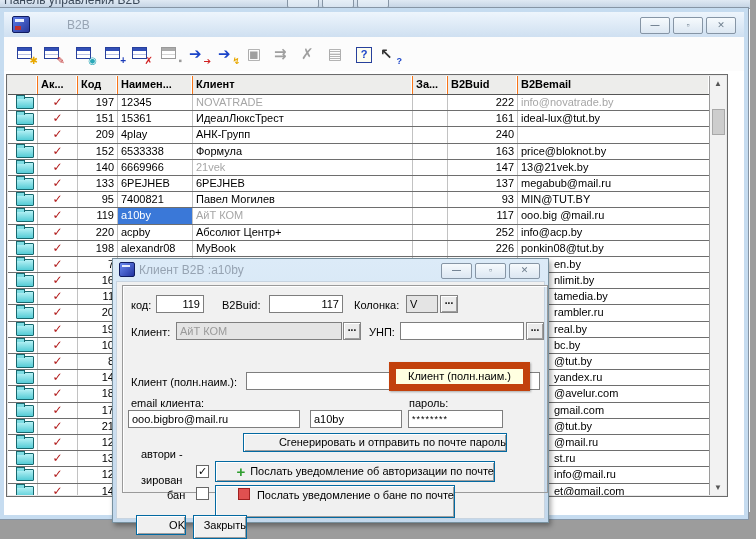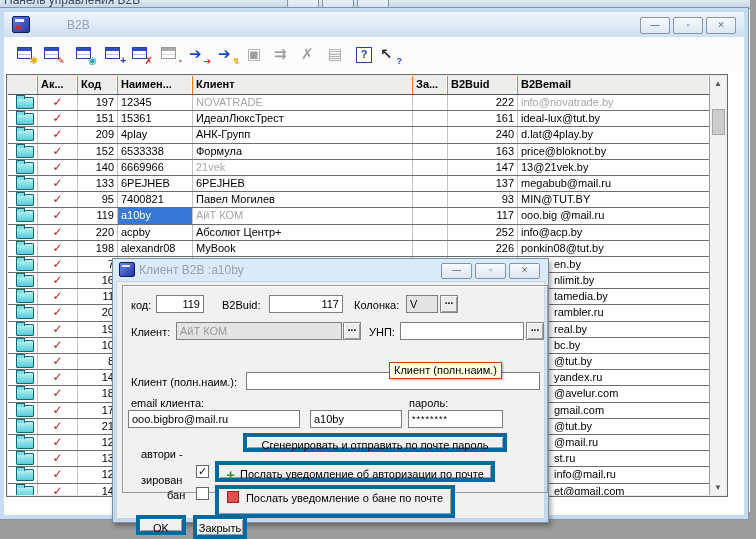--- a/index.html
+++ b/index.html
@@ -89,31 +89,31 @@
     border:1px solid #9a9a9a;box-shadow:1px 1px 0 #fff inset;}
   .lbl{position:absolute;white-space:nowrap;}
   .fld{position:absolute;height:18px;background:#fff;border:1px solid #7e7e7e;box-sizing:border-box;
     padding:2px 3px;line-height:13px;white-space:nowrap;overflow:hidden;}
   .fld.num{text-align:right;}
   .fld.disabled{background:#e4e4e4;}
   .fld.gray-text{color:#9a9a9a;}
   .dots{position:absolute;width:18px;height:18px;background:#ececec;border:1px solid #858585;
     box-shadow:inset 1px 1px 0 #fff, inset -1px -1px 0 #9e9e9e;
     text-align:center;line-height:10px;font-weight:bold;font-size:10px;box-sizing:border-box;}
-  .btn{position:absolute;background:#f0f0f0;border:4px solid #0369a1;
+  .btn{position:absolute;background:#f0f0f0;border:1px solid #0369a1;
     box-shadow:inset 1px 1px 0 #fff, inset -1px -1px 0 #9e9e9e;
-    text-align:center;font-size:11px;box-sizing:border-box;white-space:nowrap;}
+    text-align:right;font-size:11px;box-sizing:border-box;white-space:nowrap;}
   .chk{position:absolute;width:13px;height:13px;background:#fff;border:1px solid #666;box-sizing:border-box;
     text-align:center;line-height:11px;font-size:11px;font-weight:bold;}
   .badge-plus{color:#2f9e2f;font-weight:bold;font-size:15px;vertical-align:-2px;margin-right:5px;}
   .badge-ban{display:inline-block;width:10px;height:10px;background:#e05050;border:1px solid #a02020;
     margin-right:7px;vertical-align:-1px;}
   
-  .tooltip{position:absolute;left:389px;top:362px;z-index:20;background:#ffffe1;border:1px solid #c2410c;
-    padding:1px 4px 2px;font-size:11px;white-space:nowrap;box-shadow:1px 1px 2px rgba(0,0,0,.3);}
+  .tooltip{position:absolute;left:389px;top:362px;z-index:20;background:#ffffe1;border:7px solid #c2410c;
+    padding:1px 12px 2px;font-size:11px;white-space:nowrap;box-shadow:1px 1px 2px rgba(0,0,0,.3);}
 </style>
 </head>
 <body>
 
 <div class="main-window">
   <div class="main-titlebar">
     <span class="main-title">Панель управления B2B</span>
     <span class="main-ctl" style="left:287px"></span>
     <span class="main-ctl" style="left:322px"></span>
     <span class="main-ctl" style="left:357px"></span>
@@ -222,21 +222,20 @@
             <div class="grid-row">
               <div class="cell center"><span class="folder"></span></div>
               <div class="cell center">
                 <span class="check">✓</span>
               </div>
               <div class="cell num">209</div>
               <div class="cell">4play</div>
               <div class="cell">АНК-Групп</div>
               <div class="cell"></div>
               <div class="cell num">240</div>
-              <div class="cell">d.lat@4play.by</div>
             </div>
             <div class="grid-row">
               <div class="cell center"><span class="folder"></span></div>
               <div class="cell center">
                 <span class="check">✓</span>
               </div>
               <div class="cell num">152</div>
               <div class="cell">6533338</div>
               <div class="cell">Формула</div>
               <div class="cell"></div>

